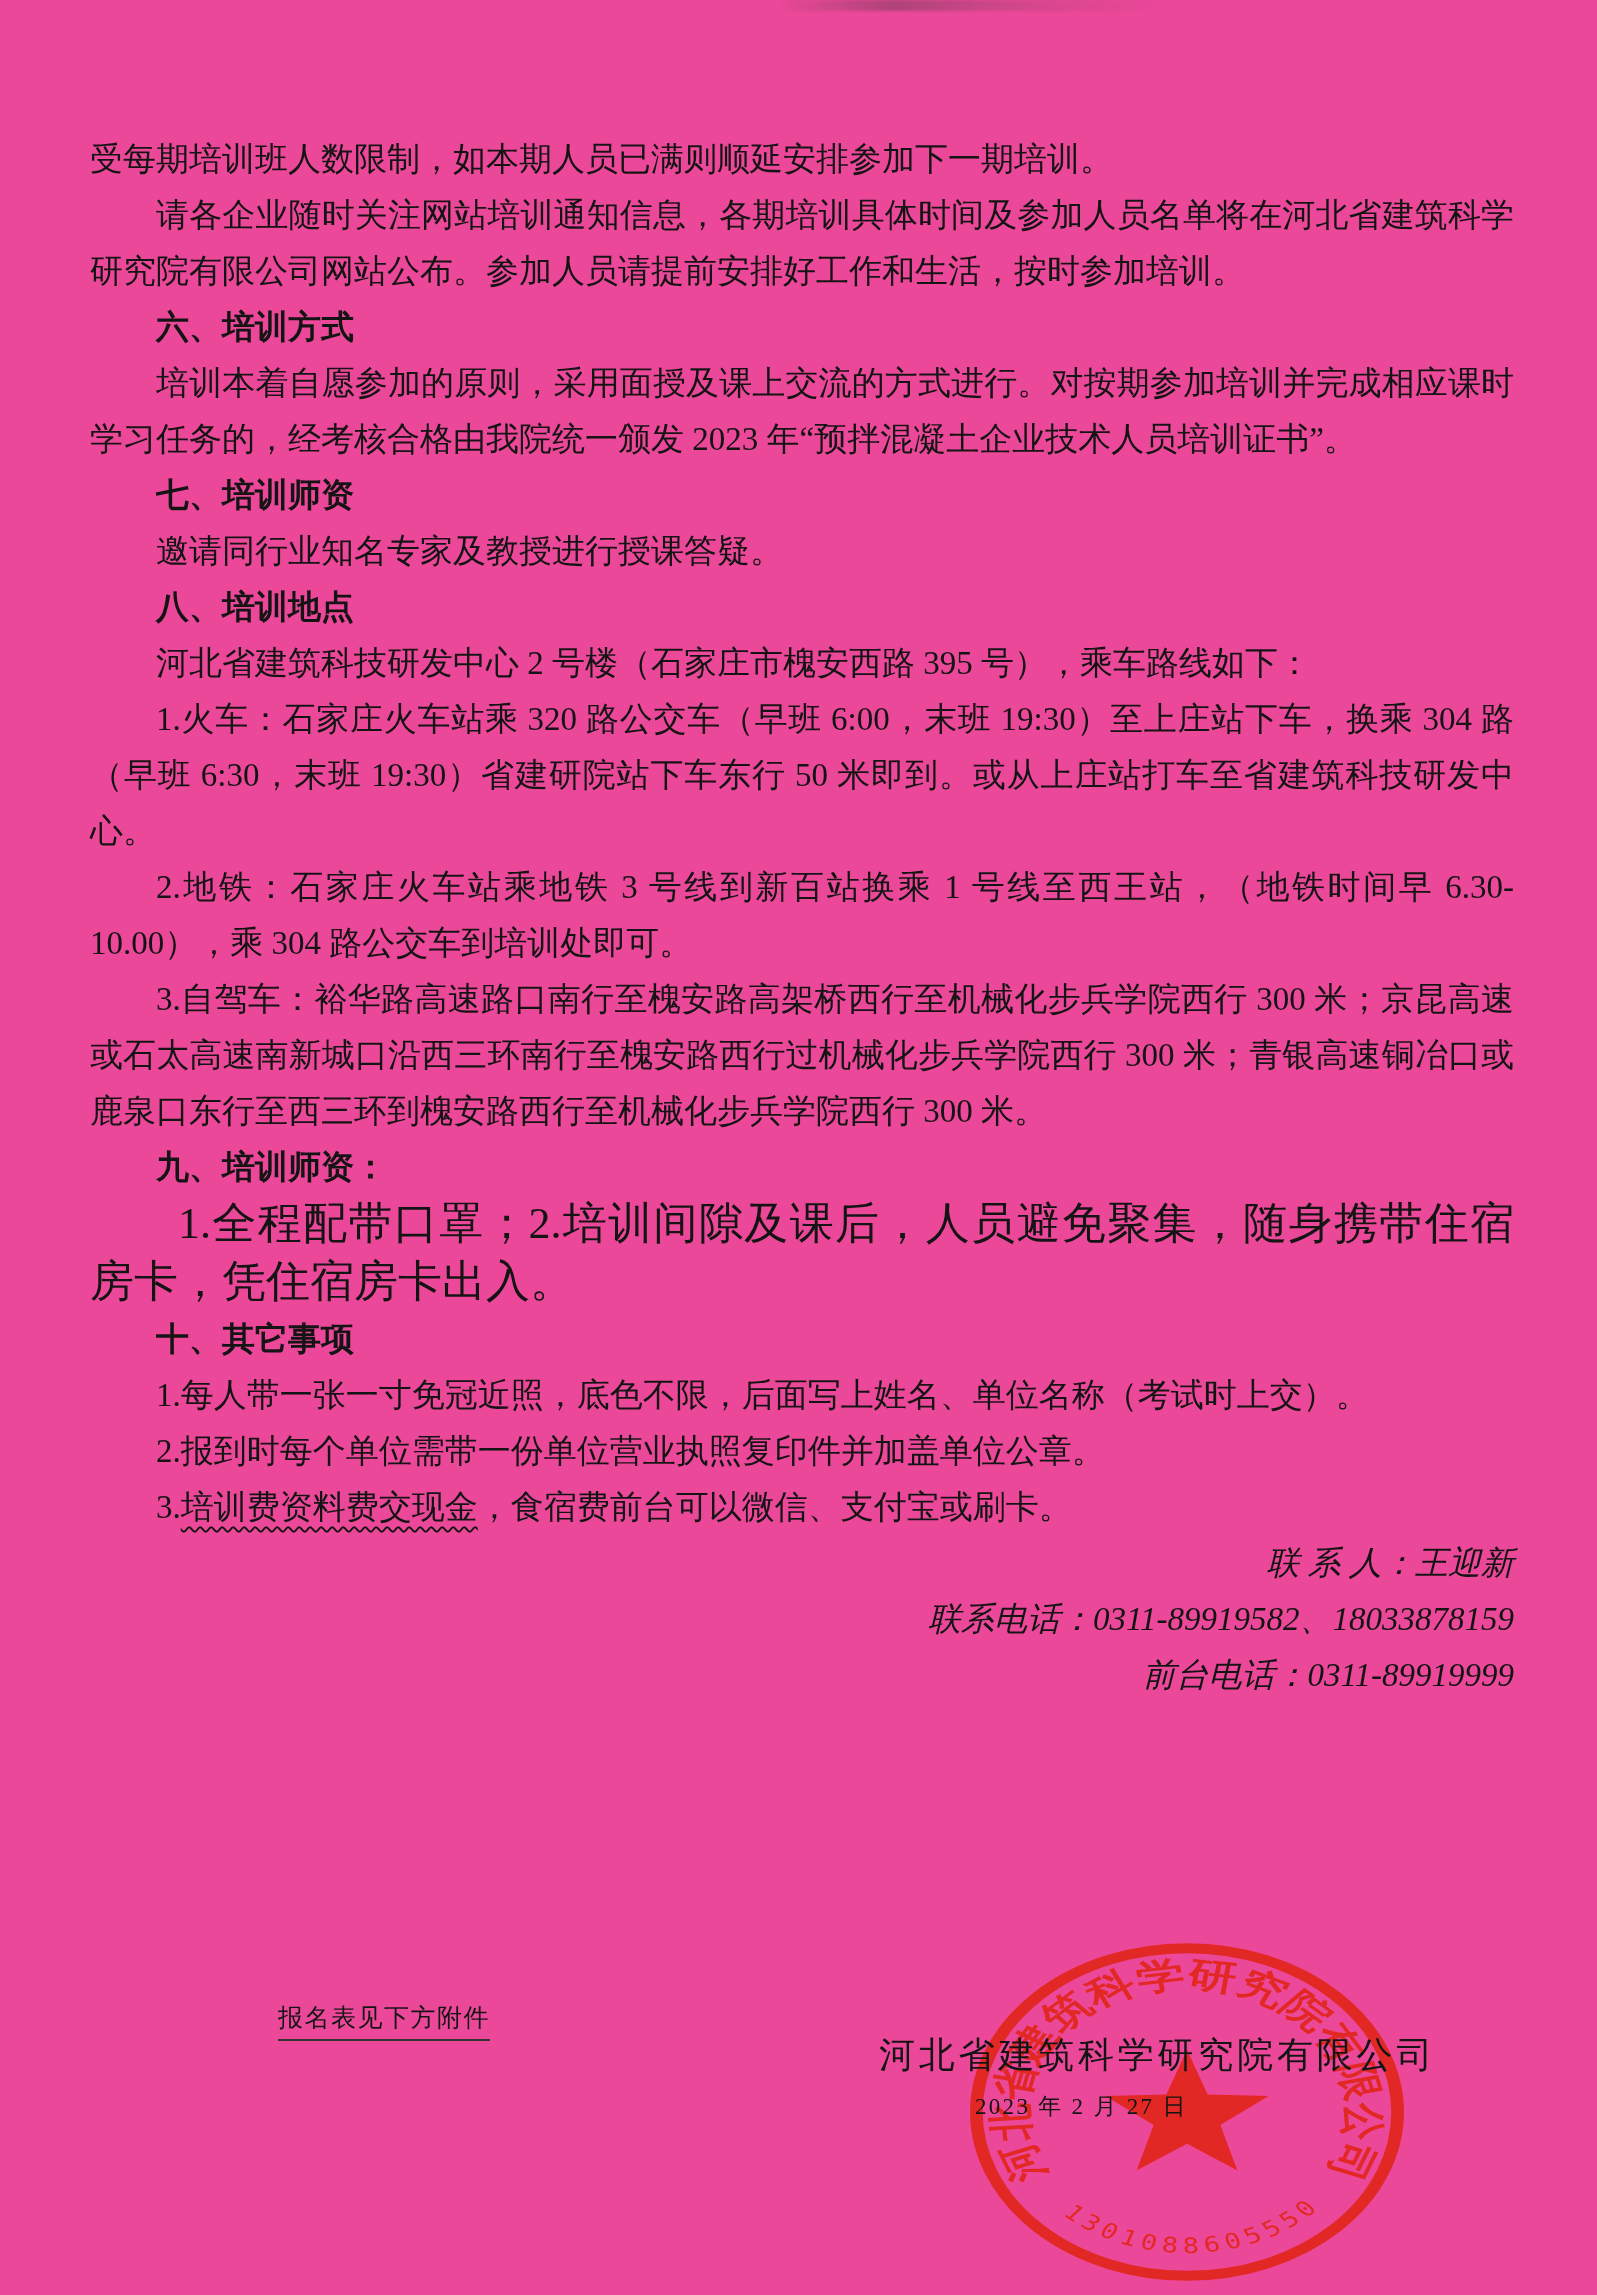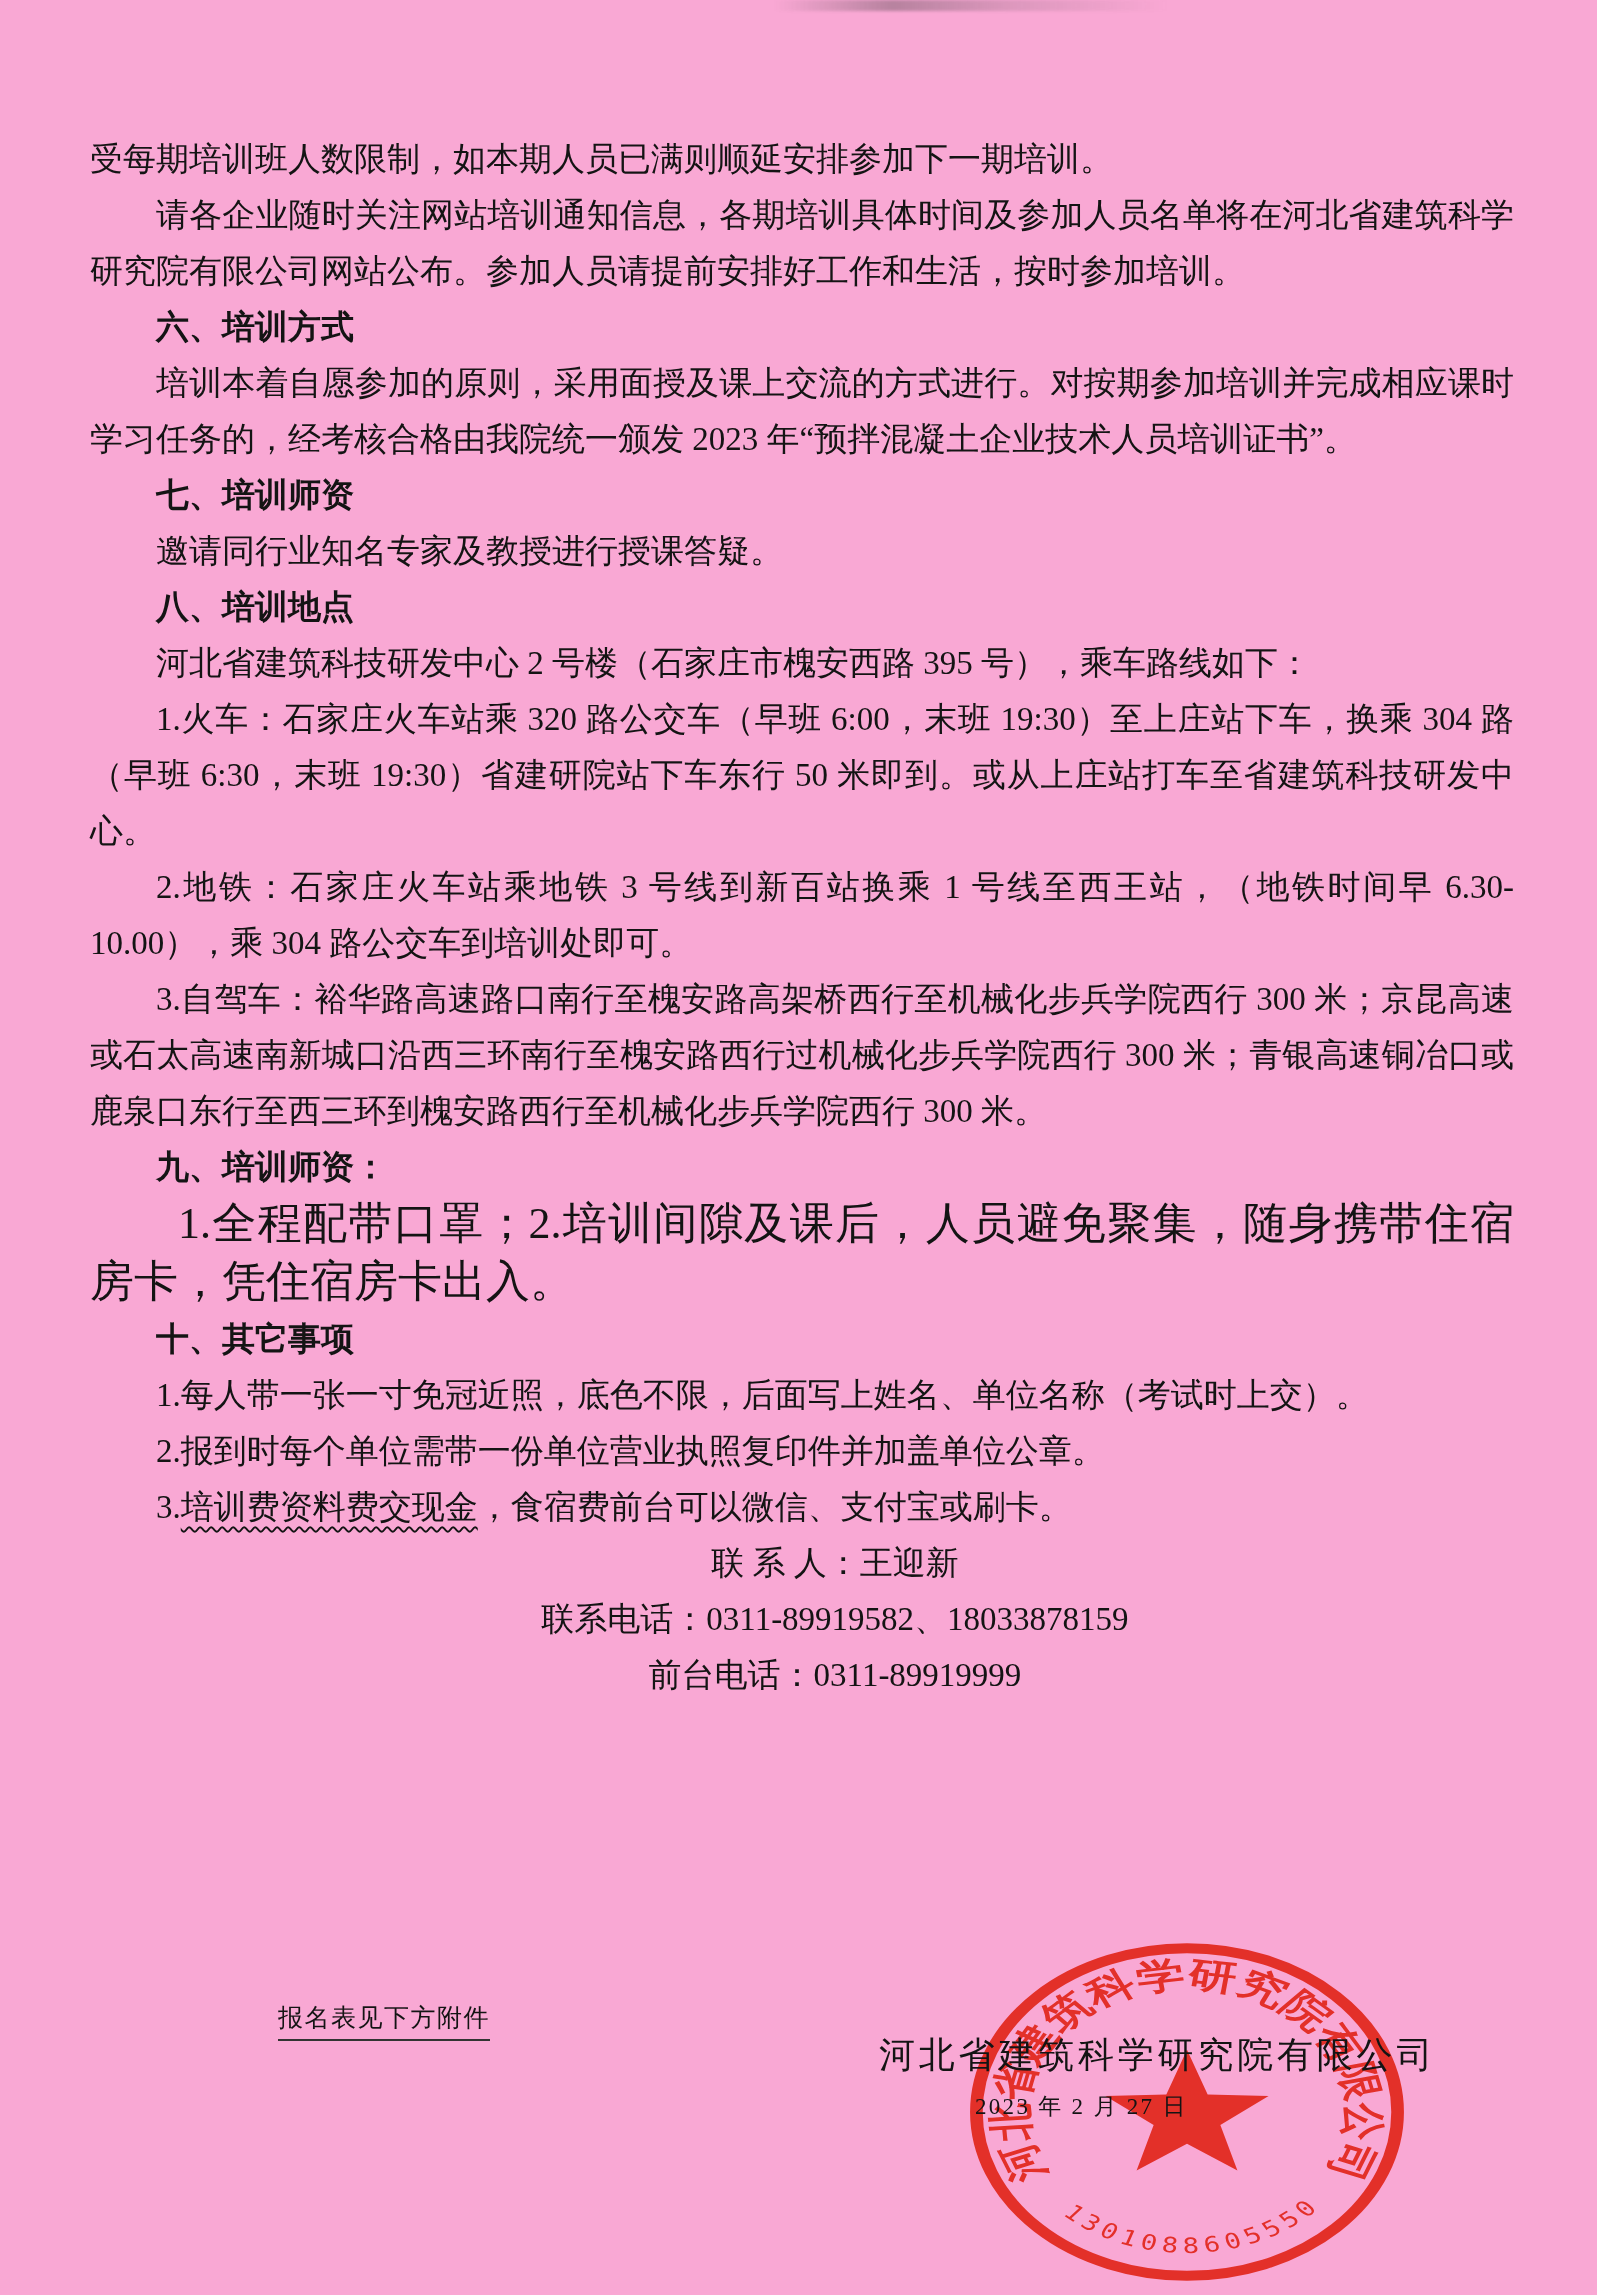--- a/index.html
+++ b/index.html
@@ -1,38 +1,38 @@
 <!DOCTYPE html>
 <html style="font-size:12px"><head>
 <meta charset="utf-8">
 <style>
   html,body { margin:0; padding:0; background:#888; }
   .page {
     position:relative;
     width:1597px; height:2295px;
     margin:0 auto;
-    background:#f9a8d4;
+    background:#ec4899;
     font-family:"Liberation Serif","DejaVu Serif",serif;
     color:#141414;
     overflow:hidden;
   }
   .content {
     position:absolute;
     left:90px; top:131px;
     width:1424px;
     font-size:33px;
     line-height:56px;
     text-align:justify;
     text-justify:inter-ideograph;
   }
   .para { margin:0; text-indent:2em; }
   .para.continuation { text-indent:0; }
   .para.heading { font-weight:bold; }
   .para.emphasis { font-size:44px; line-height:58px; }
-  .para.contact { text-align:center; }
+  .para.contact { text-align:right;font-style:italic; }
   .wavy {
     text-decoration-line:underline;
     text-decoration-style:wavy;
     text-decoration-thickness:2.3px;
     text-underline-offset:7.6px;
   }
   .attachment-note {
     position:absolute;
     left:278px; top:2001px;
     font-size:25px;

